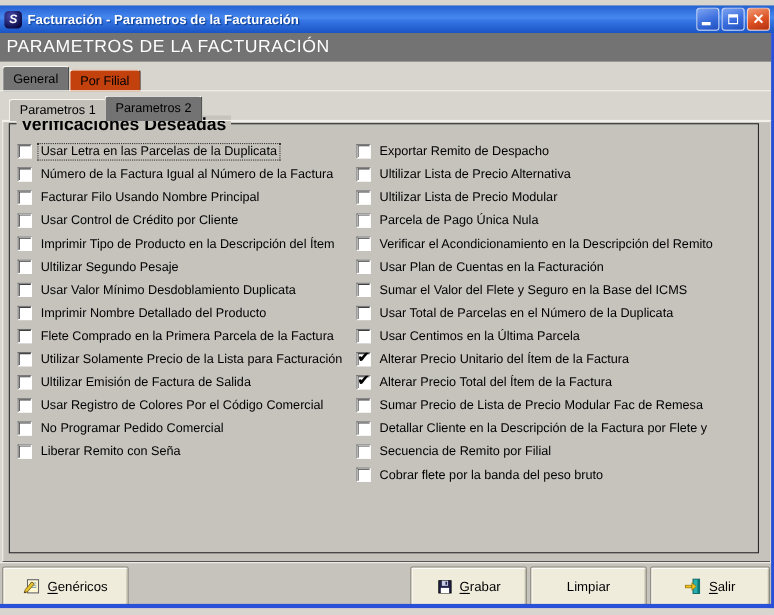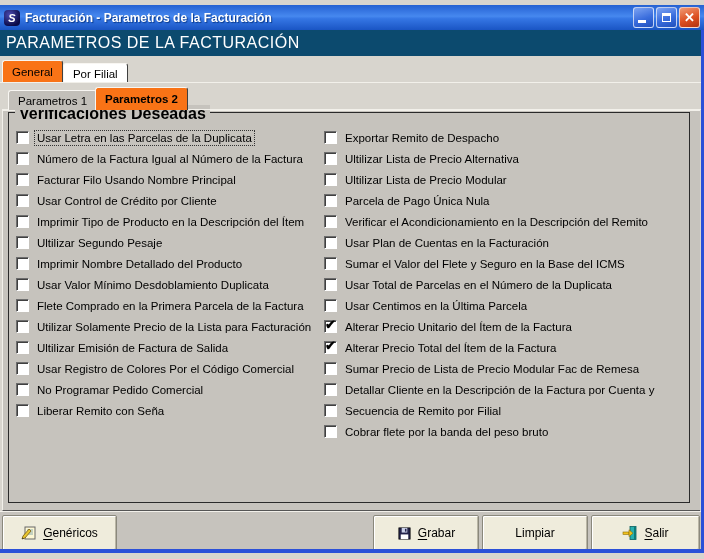--- a/index.html
+++ b/index.html
@@ -38,41 +38,41 @@
   .glyph-min{position:absolute;left:4px;bottom:4px;width:8px;height:3px;background:#fff;}
   .glyph-max{position:absolute;left:5px;top:5px;width:9px;height:9px;box-sizing:border-box;border:1px solid #fff;border-top:3px solid #fff;}
   .glyph-close{position:absolute;inset:0;color:#fff;font-size:13px;font-weight:bold;display:flex;align-items:center;justify-content:center;line-height:19px;}
 
   .right-border{top:30px;right:0;width:3px;bottom:6px;background:#2b50d8;}
   .bottom-blue{top:549px;left:0;right:0;height:4px;background:#2b50d8;}
   .bottom-strip{top:553px;left:0;right:0;height:6px;background:#d8d5ce;}
 
   
   .header-band{
-    top:30px;left:0;right:3px;height:26px;background:#0c4a6e;
+    top:30px;left:0;right:3px;height:26px;background:#737373;
     color:#fff;font-size:16px;display:flex;align-items:center;padding-left:6px;
     letter-spacing:.5px;white-space:nowrap;
   }
 
   
   .tab{
     box-sizing:border-box;font-size:11.5px;color:#000;
-    background:#f97316;padding:0 9px;display:inline-flex;align-items:center;
+    background:#737373;padding:0 9px;display:inline-flex;align-items:center;
     border:1px solid #404040;border-bottom:none;
     border-top-color:#f8f6f2;border-left-color:#f8f6f2;
     border-radius:3px 3px 0 0;position:relative;
   }
   .tabrow1{top:59px;left:2px;height:24px;display:flex;align-items:flex-end;}
   .tabrow1 .tab{height:23px;}
-  .tabrow1 .tab.inactive{height:20px;background:#ffffff;margin-top:40px;}
+  .tabrow1 .tab.inactive{height:20px;background:#c2410c;margin-top:40px;}
   .tab1-baseline{top:82px;left:0;right:3px;height:1px;background:#f2f0ea;}
   .tabrow2{top:86px;left:8px;height:24px;display:flex;align-items:flex-end;z-index:3;}
   .tabrow2 .tab{height:23px;}
   .tabrow2 .tab.inactive{height:20px;background:#c2bfb9;}
-  .tabrow2 .tab.active{z-index:4;margin-left:-2px;font-weight:bold;}
+  .tabrow2 .tab.active{z-index:4;margin-left:-2px;}
   .tab2-baseline{top:109px;left:2px;right:3px;height:1px;background:#f2f0ea;z-index:2;}
 
   
   .panel{
     top:110px;left:2px;right:4px;height:401px;background:#c6c3bd;
     border-top:1px solid #f2f0ea;border-left:1px solid #f2f0ea;
     border-bottom:1px solid #555;box-sizing:border-box;
   }
   .groupbox{
     top:112px;left:8px;width:682px;height:391px;
@@ -177,25 +177,25 @@
       <div class="cb-row">
     <span class="cb-box"></span>
     <span class="cb-label">Imprimir Tipo de Producto en la Descripción del Ítem</span>
   </div>
       <div class="cb-row">
     <span class="cb-box"></span>
     <span class="cb-label">Ultilizar Segundo Pesaje</span>
   </div>
       <div class="cb-row">
     <span class="cb-box"></span>
+    <span class="cb-label">Usar Valor Mínimo Desdoblamiento Duplicata</span>
+  </div>
+      <div class="cb-row">
+    <span class="cb-box"></span>
     <span class="cb-label">Imprimir Nombre Detallado del Producto</span>
-  </div>
-      <div class="cb-row">
-    <span class="cb-box"></span>
-    <span class="cb-label">Usar Valor Mínimo Desdoblamiento Duplicata</span>
   </div>
       <div class="cb-row">
     <span class="cb-box"></span>
     <span class="cb-label">Flete Comprado en la Primera Parcela de la Factura</span>
   </div>
       <div class="cb-row">
     <span class="cb-box"></span>
     <span class="cb-label">Utilizar Solamente Precio de la Lista para Facturación</span>
   </div>
       <div class="cb-row">
@@ -263,21 +263,21 @@
           <span class="cb-check">✔</span>
         </span>
     <span class="cb-label">Alterar Precio Total del Ítem de la Factura</span>
   </div>
       <div class="cb-row">
     <span class="cb-box"></span>
     <span class="cb-label">Sumar Precio de Lista de Precio Modular Fac de Remesa</span>
   </div>
       <div class="cb-row">
     <span class="cb-box"></span>
-    <span class="cb-label">Detallar Cliente en la Descripción de la Factura por Cuenta y</span>
+    <span class="cb-label">Detallar Cliente en la Descripción de la Factura por Flete y</span>
   </div>
       <div class="cb-row">
     <span class="cb-box"></span>
     <span class="cb-label">Secuencia de Remito por Filial</span>
   </div>
       <div class="cb-row">
     <span class="cb-box"></span>
     <span class="cb-label">Cobrar flete por la banda del peso bruto</span>
   </div>
     </div>

